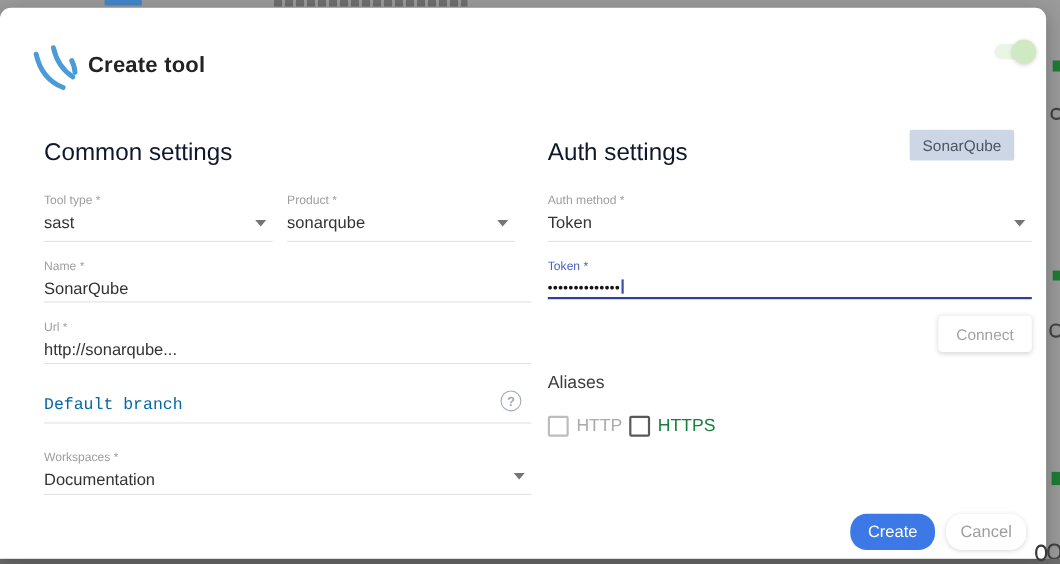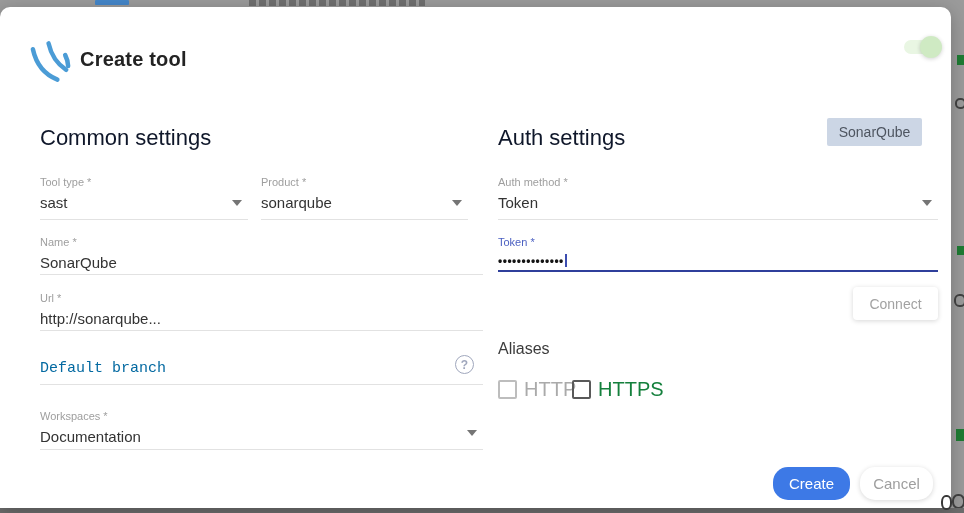--- a/index.html
+++ b/index.html
@@ -83,21 +83,21 @@
     box-shadow:0 1px 5px rgba(0,0,0,.16);}
 
   
   .h-aliases{position:absolute;left:498px;top:333px;font-size:16px;color:#3c3c3c;}
   .cb-group{position:absolute;top:371px;display:flex;align-items:center;cursor:pointer;}
   .cb-http{left:498px;}
   .cb-https{left:572px;}
   .cb-box{width:15px;height:15px;border-radius:2px;box-sizing:content-box;}
   .cb-http .cb-box{border:2px solid #bdbdbd;}
   .cb-https .cb-box{border:2px solid #595959;}
-  .cb-label{margin-left:7px;font-size:20px;}
+  .cb-label{margin-left:7px;font-size:16px;}
   .cb-http .cb-label{color:#aaaaaa;}
   .cb-https .cb-label{color:#15803d;}
 </style>
 </head>
 <body>
 
 <div class="page">
 
   <div class="frag frag-blue"></div>
   <div class="frag frag-text"></div>

